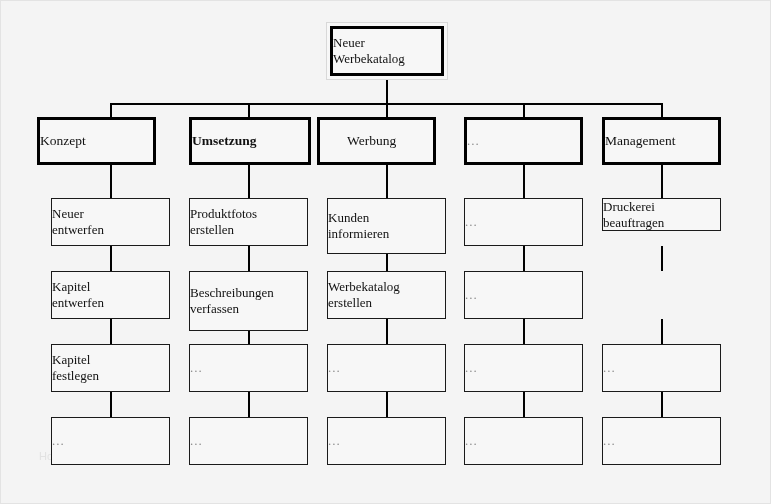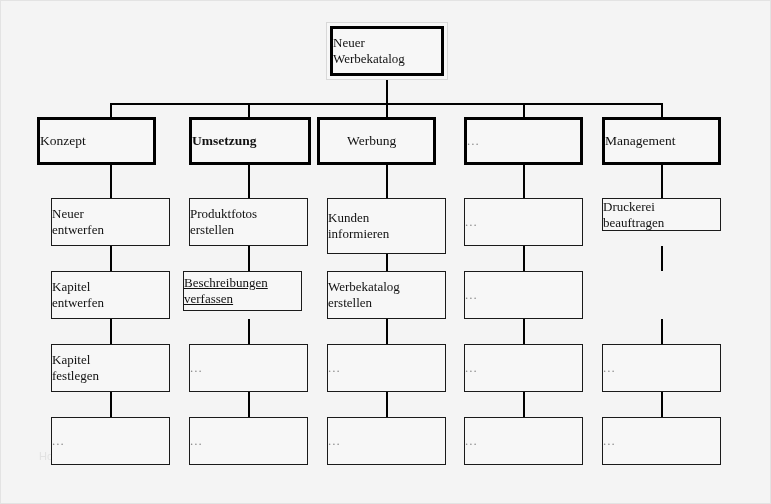--- a/index.html
+++ b/index.html
@@ -174,21 +174,21 @@
   </div>
   <div class="node leaf" style="left:601px; top:197px; width:119px; height:33px;">
     <span class="label">Druckerei
 beauftragen</span>
   </div>
 
   <div class="node leaf" style="left:50px; top:270px; width:119px; height:48px;">
     <span class="label">Kapitel
 entwerfen</span>
   </div>
-  <div class="node leaf" style="left:182px; top:270px; width:119px; height:40px;text-decoration:underline;">
+  <div class="node leaf" style="left:188px; top:270px; width:119px; height:60px;">
     <span class="label">Beschreibungen
 verfassen</span>
   </div>
   <div class="node leaf" style="left:326px; top:270px; width:119px; height:48px;">
     <span class="label">Werbekatalog
 erstellen</span>
   </div>
   <div class="node leaf placeholder" style="left:463px; top:270px; width:119px; height:48px;">
     <span class="label">...</span>
   </div>

